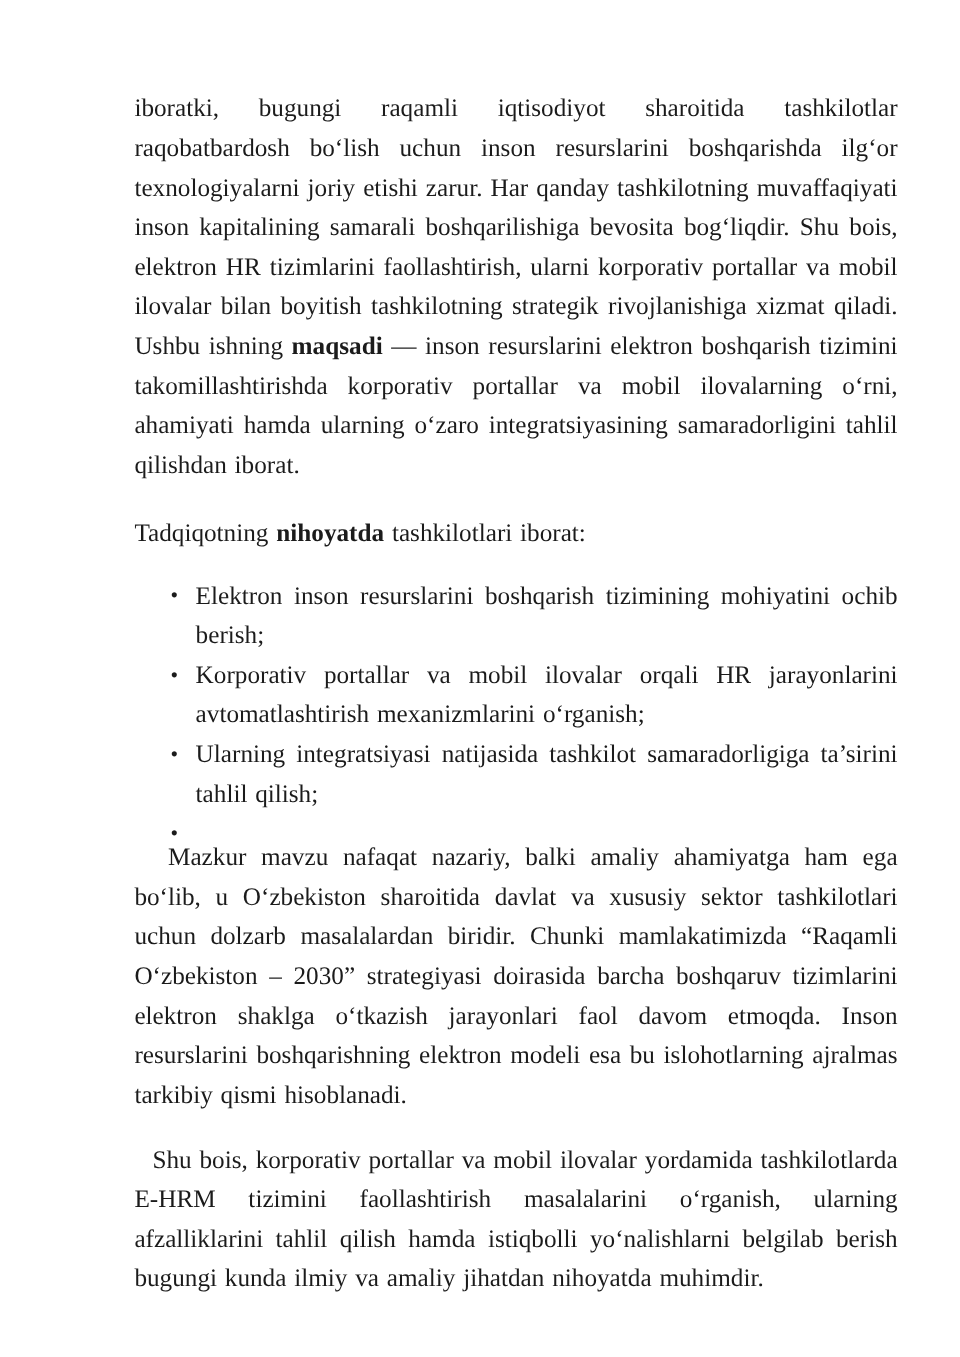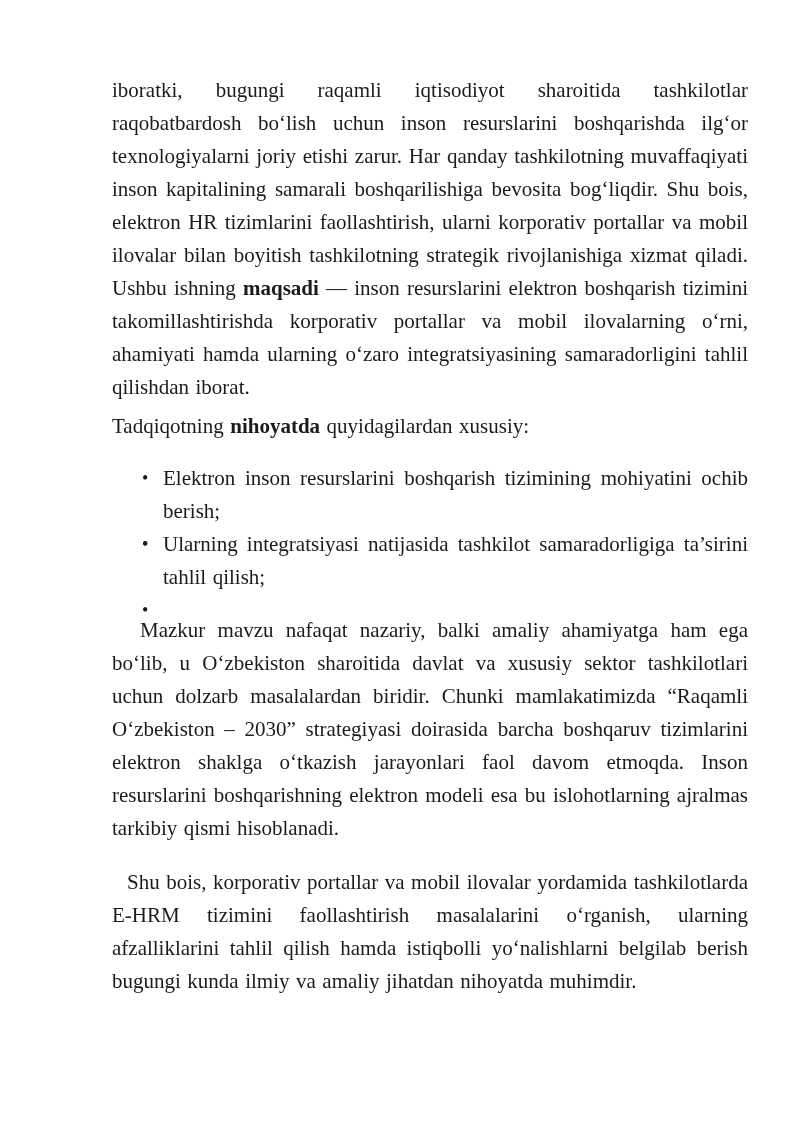--- a/index.html
+++ b/index.html
@@ -24,21 +24,21 @@
   .para {
     margin: 0;
     font-size: 21px;
     line-height: 33px;
     text-align: justify;
     word-spacing: 0.06em;
   }
   .para b {
     font-weight: bold;
   }
-  .p1 { margin-bottom: 6px; }
+  .p1 { margin-bottom: 24px; }
   .tasks-intro { margin-bottom: 19px; }
   ul.task-list {
     list-style: none;
     margin: 0 0 20px 0;
     padding: 0 0 0 28px;
   }
   ul.task-list li {
     position: relative;
     padding-left: 23px;
     font-size: 21px;
@@ -61,29 +61,30 @@
     text-indent: 15px;
   }
 </style>
 </head>
 <body>
 
 <div class="page">
 
   <p class="para p1"><span>iboratki, bugungi raqamli iqtisodiyot sharoitida tashkilotlar raqobatbardosh bo‘lish uchun inson resurslarini boshqarishda ilg‘or texnologiyalarni joriy etishi zarur. Har qanday tashkilotning muvaffaqiyati inson kapitalining samarali boshqarilishiga bevosita bog‘liqdir. Shu bois, elektron HR tizimlarini faollashtirish, ularni korporativ portallar va mobil ilovalar bilan boyitish tashkilotning strategik rivojlanishiga xizmat qiladi. Ushbu ishning </span><b>maqsadi</b><span> — inson resurslarini elektron boshqarish tizimini takomillashtirishda korporativ portallar va mobil ilovalarning o‘rni, ahamiyati hamda ularning o‘zaro integratsiyasining samaradorligini tahlil qilishdan iborat.</span></p>
 
-  <p class="para tasks-intro"><span>Tadqiqotning </span><b>nihoyatda</b><span> quyidagilardan xususiy:</span></p>
+  <p class="para tasks-intro"><span>Tadqiqotning </span><b>nihoyatda</b><span> tashkilotlari iborat:</span></p>
 
   <ul class="task-list">
     <li>
       <span class="bullet">•</span>
       <span class="li-text">Elektron inson resurslarini boshqarish tizimining mohiyatini ochib berish;</span>
     </li>
     <li>
       <span class="bullet">•</span>
+      <span class="li-text">Korporativ portallar va mobil ilovalar orqali HR jarayonlarini avtomatlashtirish mexanizmlarini o‘rganish;</span>
     </li>
     <li>
       <span class="bullet">•</span>
       <span class="li-text">Ularning integratsiyasi natijasida tashkilot samaradorligiga ta’sirini tahlil qilish;</span>
     </li>
     <li>
       <span class="bullet">•</span>
     </li>
   </ul>
 

